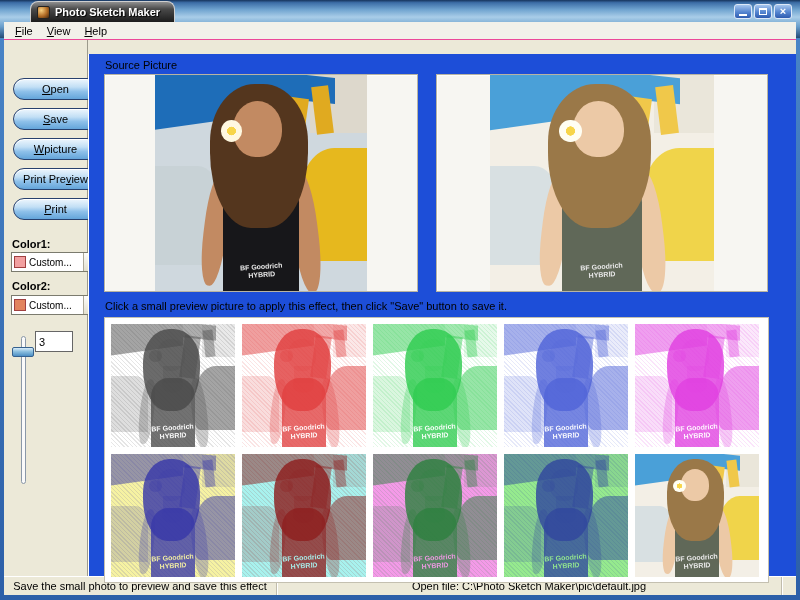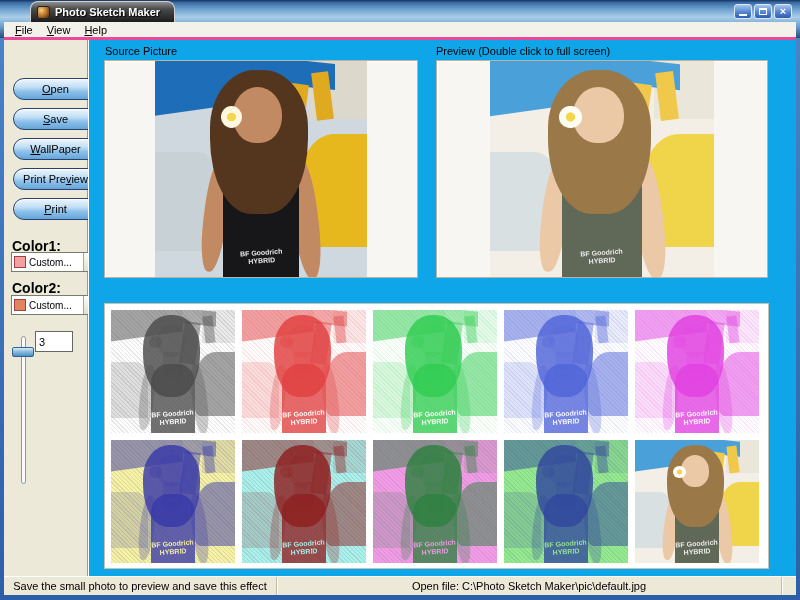--- a/index.html
+++ b/index.html
@@ -30,52 +30,52 @@
     display:flex;align-items:center;justify-content:center;cursor:pointer;padding:0;}
   .glyph-min{width:8px;height:2px;background:#fff;margin-top:7px;}
   .glyph-restore{width:8px;height:7px;border:1px solid #fff;border-top-width:2px;background:transparent;}
   .glyph-close{color:#fff;font-size:11px;font-weight:bold;line-height:1;}
   
   .frame{
     position:absolute;top:22px;left:4px;right:4px;bottom:5px;
     background:#ece9d8;display:flex;flex-direction:column;
   }
   .menubar{
-    height:18px;background:#f2f1ea;border-bottom:3px solid #ec4899;
+    height:18px;background:#f2f1ea;border-bottom:1px solid #ec4899;
     display:flex;align-items:center;padding-left:4px;font-size:11px;
   }
   .menu-item{padding:1px 7px;cursor:default;}
   .menu-item u{text-decoration:underline;}
   .content{flex:1;display:flex;min-height:0;}
   
   .sidebar{width:84px;position:relative;border-right:1px solid #9c9a8c;background:#ece9d8;}
   .xp-btn{
     position:absolute;left:9px;width:85px;height:22px;
     border:1px solid #27406e;border-radius:11px;
     background:linear-gradient(180deg,#eef6fd 0%,#c2dff5 40%,#8fc1ea 62%,#64a5da 100%);
     font-family:"Liberation Sans",sans-serif;font-size:11px;color:#000;cursor:pointer;
     box-shadow:inset 0 1px 0 #fff;
   }
   .xp-btn u{text-decoration:underline;}
-  .side-label{position:absolute;left:8px;font-size:14px;font-weight:bold;text-align:center;}
+  .side-label{position:absolute;left:8px;font-size:11px;font-weight:bold;text-align:center;}
   .combo{position:absolute;left:7px;width:90px;height:20px;display:flex;border:1px solid #7b7b6e;background:#15803d;}
   .combo-field{flex:1;display:flex;align-items:center;gap:3px;padding:1px 2px;background:#fff;overflow:hidden;}
   .combo-swatch{width:12px;height:12px;border:1px solid #a04040;flex:none;}
   .combo-text{font-size:10px;white-space:nowrap;}
   .combo-arrow{width:17px;border-left:1px solid #aca899;background:linear-gradient(180deg,#fdfdfb,#e2dfcd);
     display:flex;align-items:center;justify-content:center;font-size:7px;color:#444;cursor:pointer;}
   .value-box{position:absolute;left:31px;top:291px;width:38px;height:21px;
     border:1px solid #666;background:#fff;font-size:11px;padding:1px 3px;font-family:"Liberation Sans",sans-serif;}
   .slider-track{position:absolute;left:17px;top:296px;width:5px;height:148px;
     background:#fafafa;border:1px solid #8a98a8;border-radius:3px;}
   .slider-thumb{position:absolute;left:8px;top:307px;width:22px;height:10px;
     background:linear-gradient(180deg,#d8ecfa 0%,#8abede 45%,#4d8fc4 100%);
     border:1px solid #35618f;border-radius:2px;cursor:pointer;}
   
-  .main{flex:1;position:relative;background:#0ea5e9;border-left:1px solid #fff;}
+  .main{flex:1;position:relative;background:#1d4ed8;border-left:1px solid #fff;margin-top:14px;}
   .area-label{position:absolute;font-size:11px;}
   .photo-frame{
     position:absolute;border:1px solid #b8b4a2;background:#f7f6f2;
     display:flex;justify-content:center;box-shadow:inset 1px 1px 0 #fdfdfa;
   }
   #source-frame{left:15px;top:20px;width:314px;height:218px;}
   #preview-frame{left:347px;top:20px;width:332px;height:218px;}
   #source-frame .scene{width:212px;height:100%;}
   #preview-frame .scene{width:224px;height:100%;}
   .instruction{position:absolute;left:16px;top:246px;font-size:11px;}
@@ -168,21 +168,21 @@
       <span class="menu-item"><span></span><u>F</u><span>ile</span></span>
       <span class="menu-item"><span></span><u>V</u><span>iew</span></span>
       <span class="menu-item"><span></span><u>H</u><span>elp</span></span>
     </div>
 
     <div class="content">
 
       <div class="sidebar">
         <button class="xp-btn" style="top:38px"><span></span><u>O</u><span>pen</span></button>
         <button class="xp-btn" style="top:68px"><span></span><u>S</u><span>ave</span></button>
-        <button class="xp-btn" style="top:98px"><span></span><u>W</u><span>allPaper</span></button>
+        <button class="xp-btn" style="top:98px"><span></span><u>W</u><span>picture</span></button>
         <button class="xp-btn" style="top:128px"><span>Print Pre</span><u>v</u><span>iew</span></button>
         <button class="xp-btn" style="top:158px"><span></span><u>P</u><span>rint</span></button>
 
         <div class="side-label" style="top:198px">Color1:</div>
         <div class="combo" style="top:212px">
           <div class="combo-field">
             <span class="combo-swatch" style="background: rgb(242, 160, 160);"></span>
             <span class="combo-text">Custom...</span>
           </div>
           <div class="combo-arrow">▼</div>
@@ -218,21 +218,20 @@
   <div class="sc-neck"></div>
   <div class="sc-torso"></div>
   <div class="sc-chest"></div>
   <div class="sc-hair"></div>
   <div class="sc-face"></div>
   <div class="sc-flower"></div>
   <div class="sc-shirt"><span>BF Goodrich</span><br><span>HYBRID</span></div>
 </div>
         </div>
 
-        <div class="area-label" style="left:347px;top:5px">Preview (Double click to full screen)</div>
         <div class="photo-frame" id="preview-frame">
           <div class="scene colored">
   <div class="sc-building"></div>
   <div class="sc-canopy"></div>
   <div class="sc-canopy2"></div>
   <div class="sc-flag"></div>
   <div class="sc-flag2"></div>
   <div class="sc-carwhite"></div>
   <div class="sc-car"></div>
   <div class="sc-armL"></div>
@@ -240,20 +239,21 @@
   <div class="sc-neck"></div>
   <div class="sc-torso"></div>
   <div class="sc-chest"></div>
   <div class="sc-hair"></div>
   <div class="sc-face"></div>
   <div class="sc-flower"></div>
   <div class="sc-shirt"><span>BF Goodrich</span><br><span>HYBRID</span></div>
 </div>
         </div>
 
+        <div class="instruction">Click a small preview picture to apply this effect, then click "Save" button to save it.</div>
 
         <div class="thumb-panel">
           <div class="scene thumb mono" style="--ink: #4a4a4a; --bg: #ffffff;">
   <div class="sc-building"></div>
   <div class="sc-canopy"></div>
   <div class="sc-canopy2"></div>
   <div class="sc-flag"></div>
   <div class="sc-flag2"></div>
   <div class="sc-carwhite"></div>
   <div class="sc-car"></div>

